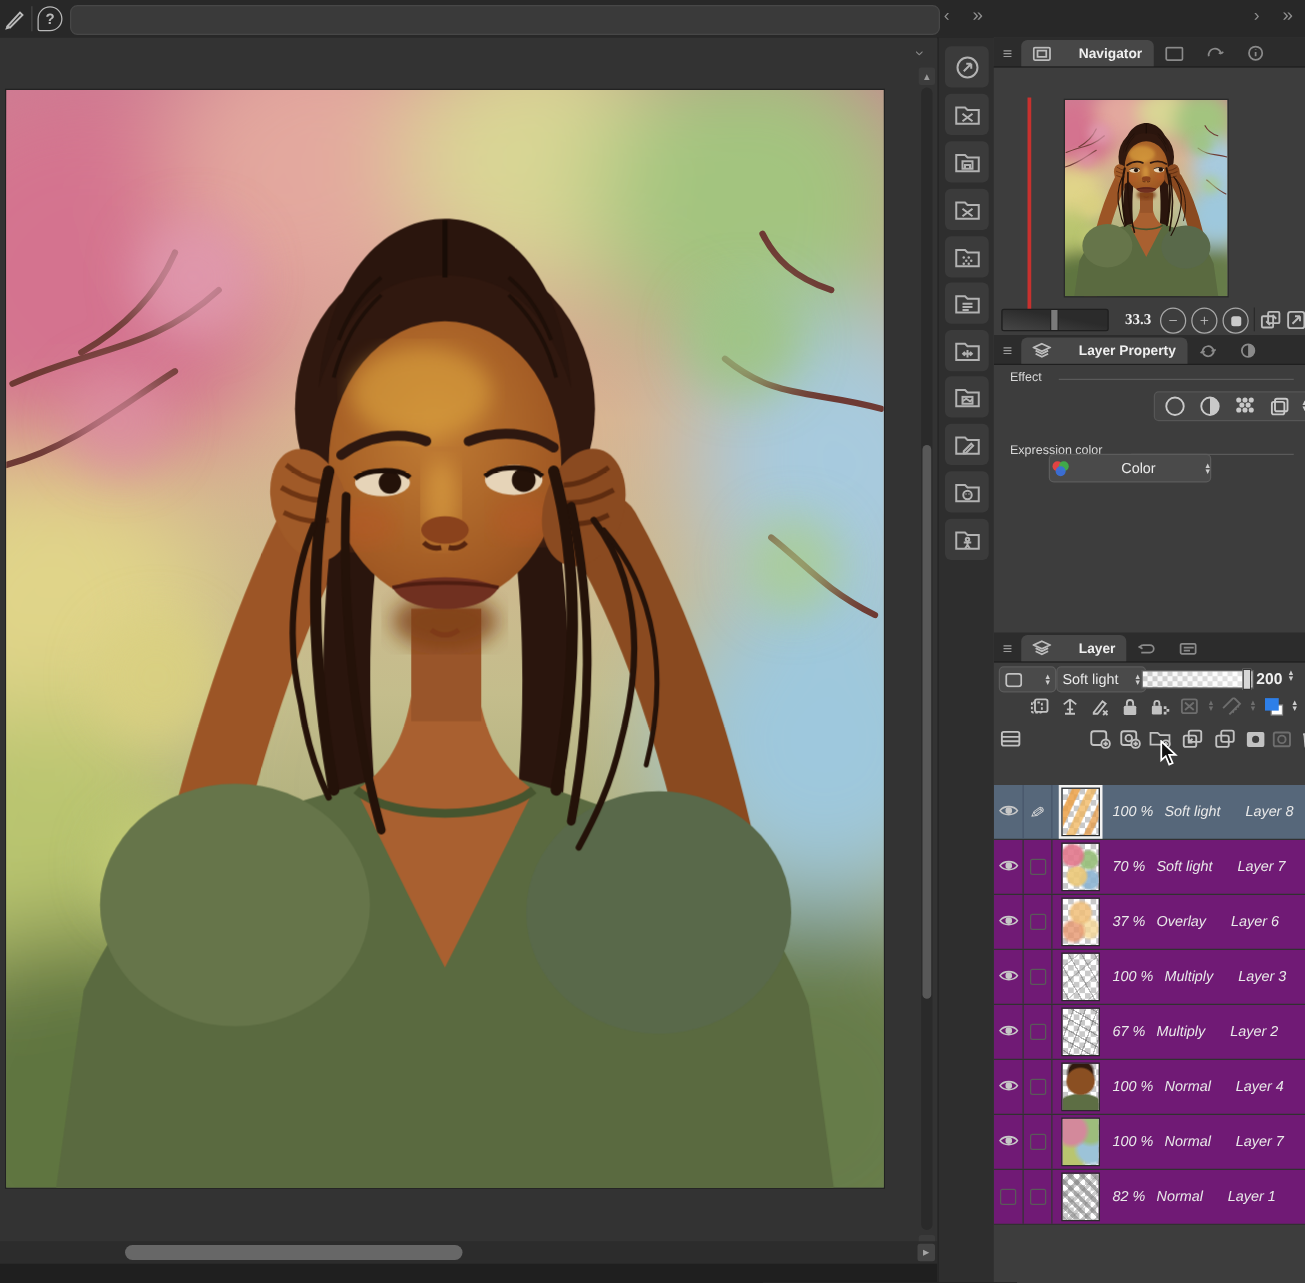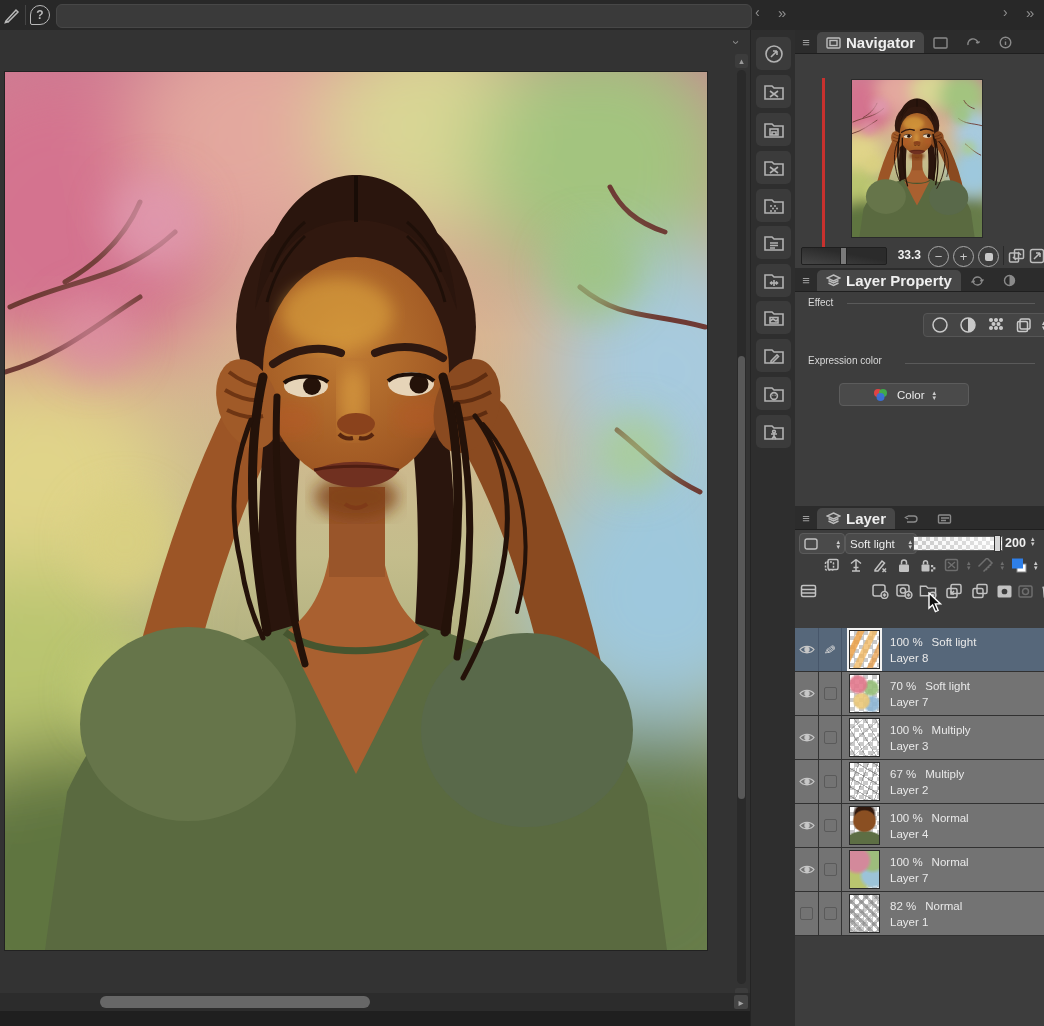--- a/index.html
+++ b/index.html
@@ -25,21 +25,21 @@
   .hscroll .rbtn{position:absolute;right:2px;top:2px;width:14px;height:14px;background:#454545;border-radius:2px;color:#a5a5a5;font-size:10px;display:flex;align-items:center;justify-content:center;}
   .bottom-strip{position:absolute;left:0;top:981px;width:750px;height:15px;background:#1f1f1f;}
   
   .toolcol{position:absolute;left:750px;top:30px;width:45px;height:996px;background:#2e2e2e;border-left:1px solid #242424;border-right:1px solid #242424;}
   .tool-btn{position:absolute;left:5px;width:35px;height:33px;background:#3b3b3b;border-radius:5px;display:flex;align-items:center;justify-content:center;}
   .tool-btn svg{stroke:#b2b2b2;fill:none;stroke-width:1.6;}
   
   .panels{position:absolute;left:795px;top:30px;width:249px;height:996px;background:#3d3d3d;}
   .tabbar{position:absolute;left:0;width:249px;height:23px;background:#2c2c2c;border-bottom:1px solid #1f1f1f;display:flex;align-items:flex-end;}
   .burger{width:22px;height:22px;display:flex;align-items:center;justify-content:center;color:#9d9d9d;font-size:13px;}
-  .tab{height:21px;display:flex;align-items:center;gap:5px;padding:0 9px;border-radius:5px 5px 0 0;color:#8f8f8f;font-size:15px;text-align:center;}
+  .tab{height:21px;display:flex;align-items:center;gap:22px;padding:0 9px;border-radius:5px 5px 0 0;color:#8f8f8f;font-size:11px;text-align:center;}
   .tab.active{background:#474747;color:#efefef;font-weight:bold;}
   .tab svg{stroke:#bdbdbd;fill:none;stroke-width:1.4;}
   .tab.dim svg{stroke:#8a8a8a;}
   .panel-label{position:absolute;font-size:10px;color:#d8d8d8;}
   .rule{position:absolute;height:1px;background:#5a5a5a;}
   .navthumb{position:absolute;left:57px;top:27px;width:130px;height:157px;box-shadow:0 0 0 1px #2a2a2a;}
   .redline{position:absolute;left:27px;top:25px;width:3px;height:173px;background:#c8312e;}
   .navrow{position:absolute;left:0;width:249px;height:22px;display:flex;align-items:center;}
   .slider{position:absolute;left:6px;width:84px;height:16px;background:#2b2b2b;border:1px solid #1f1f1f;border-radius:2px;overflow:hidden;}
   .slider .ramp{position:absolute;inset:0;background:linear-gradient(to top right,rgba(120,120,120,.35),rgba(120,120,120,0) 60%);}
@@ -60,39 +60,39 @@
   .combo{position:absolute;background:#4a4a4a;border:1px solid #5b5b5b;border-radius:4px;height:19px;display:flex;align-items:center;justify-content:space-between;padding:0 4px;}
   .opac-slider{position:absolute;height:13px;background:repeating-conic-gradient(#c9c9c9 0% 25%,#ffffff 0% 50%);background-size:8px 8px;border:1px solid #5a5a5a;}
   .opac-fill{position:absolute;inset:0;background:linear-gradient(to right,rgba(200,200,200,.15),rgba(255,255,255,.55));}
   .opac-thumb{position:absolute;right:1px;top:-2px;width:5px;height:15px;background:#d7d7d7;border:1px solid #333;}
   .lrow-icons{position:absolute;display:flex;align-items:center;gap:6px;}
   .li{width:18px;height:16px;display:flex;align-items:center;justify-content:center;}
   .li svg{stroke:#c2c2c2;fill:none;stroke-width:1.5;}
   .li.dis svg{stroke:#6e6e6e;}
   
   .layerlist{position:absolute;left:0;top:171px;width:249px;}
-  .lrow{position:relative;width:249px;height:43px;background:#737373;border-bottom:1px solid #313131;display:flex;align-items:center;}
+  .lrow{position:relative;width:249px;height:43px;background:#701a75;border-bottom:1px solid #313131;display:flex;align-items:center;}
   .lrow.sel{background:#56677a;}
   .col-eye{width:23px;display:flex;align-items:center;justify-content:center;flex:0 0 23px;height:100%;border-right:1px solid #333;}
   .col-edit{width:22px;display:flex;align-items:center;justify-content:center;flex:0 0 22px;height:100%;border-right:1px solid #333;}
   .lrow.sel .col-eye,.lrow.sel .col-edit{border-right-color:#47566a;}
   .ghost{width:11px;height:11px;border:1px solid #5a5a5a;border-radius:2px;}
   .thumb{width:29px;height:37px;margin-left:7px;background:repeating-conic-gradient(#c9c9c9 0% 25%,#ffffff 0% 50%);background-size:9px 9px;border:1px solid #2a2a2a;position:relative;flex:0 0 29px;overflow:hidden;}
   .lrow.sel .thumb{outline:2px solid #f2f2f2;}
   .t-over{position:absolute;inset:0;}
   .t-l8{background:linear-gradient(115deg,transparent 15%,rgba(235,160,70,.85) 18% 30%,transparent 33% 42%,rgba(240,180,90,.75) 45% 58%,transparent 61% 72%,rgba(230,150,60,.7) 75% 85%,transparent 88%);}
   .t-l7{background:radial-gradient(circle at 28% 25%,rgba(226,120,140,.9) 0 22%,transparent 30%),radial-gradient(circle at 72% 35%,rgba(150,190,120,.9) 0 20%,transparent 28%),radial-gradient(circle at 40% 70%,rgba(235,200,120,.9) 0 22%,transparent 30%),radial-gradient(circle at 75% 78%,rgba(140,180,210,.9) 0 18%,transparent 26%);}
   .t-l6{background:radial-gradient(circle at 50% 30%,rgba(240,190,120,.85) 0 25%,transparent 35%),radial-gradient(circle at 30% 70%,rgba(230,150,110,.8) 0 22%,transparent 32%),radial-gradient(circle at 75% 65%,rgba(245,215,150,.8) 0 20%,transparent 30%);}
   .t-l3{background:repeating-linear-gradient(60deg,transparent 0 4px,rgba(110,110,110,.45) 4px 5px,transparent 5px 9px),repeating-linear-gradient(-40deg,transparent 0 5px,rgba(120,120,120,.35) 5px 6px,transparent 6px 11px);}
   .t-l2{background:repeating-linear-gradient(30deg,transparent 0 3px,rgba(100,100,100,.5) 3px 4px,transparent 4px 8px),repeating-linear-gradient(-70deg,transparent 0 4px,rgba(90,90,90,.4) 4px 5px,transparent 5px 9px);}
   .t-l4{background:radial-gradient(ellipse 60% 45% at 50% 38%,#8a4f22 0 60%,transparent 70%),radial-gradient(ellipse 90% 40% at 50% 95%,#5d6e44 0 70%,transparent 80%),radial-gradient(circle at 50% 20%,#31190e 0 28%,transparent 36%);}
   .t-l5{background:radial-gradient(circle at 25% 25%,#d3899b 0 30%,transparent 42%),radial-gradient(circle at 78% 22%,#9dbd7c 0 28%,transparent 40%),radial-gradient(circle at 80% 65%,#9cc3d8 0 30%,transparent 44%),radial-gradient(circle at 20% 80%,#b9c56f 0 30%,transparent 44%);}
   .t-l1{background:repeating-linear-gradient(45deg,rgba(120,120,120,.45) 0 3px,transparent 3px 7px),repeating-linear-gradient(-45deg,rgba(130,130,130,.4) 0 3px,transparent 3px 8px);}
   .t-paper{background:#ffffff;}
-  .ltxt{margin-left:10px;display:flex;flex-direction:column;gap:4px;}
+  .ltxt{margin-left:10px;display:flex;flex-direction:row;gap:20px;font-style:italic;}
   .ltop{font-size:11.5px;color:#e9e9e9;display:flex;gap:9px;}
   .lname{font-size:11.5px;color:#e9e9e9;}
   .eye svg{stroke:#c7c7c7;fill:none;stroke-width:1.3;}
   .pencil{color:#d9d9d9;font-size:14px;transform:scaleX(-1) rotate(-10deg);}
   .paper-ico{width:17px;height:17px;border:1.6px solid #e8e8e8;border-radius:2px;position:relative;background:#3f3f3f;}
   .paper-ico::after{content:"";position:absolute;left:1px;bottom:1px;border-style:solid;border-width:6px 0 0 6px;border-color:transparent transparent transparent #e8e8e8;}
   
   .cursor{position:absolute;z-index:50;}
 </style>
 </head>
@@ -366,21 +366,21 @@
             <path d="M2 8 a5 5 0 0 1 10 -2 M12 6 l1.6 -1.6 M12 6 l-2 -0.6"></path>
           </svg>
       </div>
       <div class="tab dim">
         <svg width="13" height="13" viewBox="0 0 13 13">
             <circle cx="6.5" cy="6.5" r="5.3"></circle>
             <path d="M6.5 5.5 v3.4 M6.5 3.6 v0.4"></path>
           </svg>
       </div>
     </div>
-    <div style="position:absolute;top:23px;left:0;width:214px;height:215px;">
+    <div style="position:absolute;top:23px;left:0;width:214px;height:215px;font-family:Liberation Serif, serif;">
       <div class="redline"></div>
       <svg class="navthumb" viewBox="0 0 702 878" preserveAspectRatio="none">
           <use href="#painting"></use>
         </svg>
 
       <div class="navrow" style="top:191px">
         <div class="slider" style="top:3px">
             <div class="ramp"></div>
             <div class="sl-thumb" style="left:38px"></div>
           </div>
@@ -492,21 +492,21 @@
               <rect x="2.5" y="4.5" width="10" height="10" rx="1.5"></rect>
             </svg>
           </span>
         <span class="updown">
             <span>▴</span>
             <span>▾</span>
           </span>
       </div>
       <span class="panel-label" style="left:13px;top:64px">Expression color</span>
       <span class="rule" style="left:110px;top:72px;width:130px"></span>
-      <div class="dropdown" style="left:44px;top:92px;width:128px;height:21px;justify-content:center;gap:8px">
+      <div class="dropdown" style="left:44px;top:72px;width:128px;height:21px;justify-content:space-between;gap:8px">
         <svg width="17" height="14" viewBox="0 0 17 14">
           <circle cx="6" cy="5" r="4" fill="#e04343"></circle>
             <circle cx="11" cy="5" r="4" fill="#3fae4a" opacity="0.95"></circle>
             <circle cx="8.5" cy="9" r="4" fill="#3a6fd8" opacity="0.95"></circle>
         </svg>
         <span class="dd-text">Color</span>
         <span class="updown">
             <span>▴</span>
             <span>▾</span>
           </span>
@@ -732,32 +732,53 @@
             </span>
           <span class="ltxt">
               <span class="ltop">
                 <span>70 %</span>
                 <span>Soft light</span>
               </span>
               <span class="lname">Layer 7</span>
             </span>
         </div>
 
-
         <div class="lrow">
           <span class="col-eye">
               <span class="eye"><svg width="16" height="11" viewBox="0 0 16 11">
                   <path d="M1 5.5 C4 1.2 12 1.2 15 5.5 C12 9.8 4 9.8 1 5.5 Z"></path>
                   <circle cx="8" cy="5.5" r="2" fill="#c7c7c7"></circle>
                 </svg></span>
             </span>
           <span class="col-edit">
               <span class="ghost"></span>
             </span>
           <span class="thumb">
+              <span class="t-over t-l6"></span>
+            </span>
+          <span class="ltxt">
+              <span class="ltop">
+                <span>37 %</span>
+                <span>Overlay</span>
+              </span>
+              <span class="lname">Layer 6</span>
+            </span>
+        </div>
+
+        <div class="lrow">
+          <span class="col-eye">
+              <span class="eye"><svg width="16" height="11" viewBox="0 0 16 11">
+                  <path d="M1 5.5 C4 1.2 12 1.2 15 5.5 C12 9.8 4 9.8 1 5.5 Z"></path>
+                  <circle cx="8" cy="5.5" r="2" fill="#c7c7c7"></circle>
+                </svg></span>
+            </span>
+          <span class="col-edit">
+              <span class="ghost"></span>
+            </span>
+          <span class="thumb">
               <span class="t-over t-l3"></span>
             </span>
           <span class="ltxt">
               <span class="ltop">
                 <span>100 %</span>
                 <span>Multiply</span>
               </span>
               <span class="lname">Layer 3</span>
             </span>
         </div>

